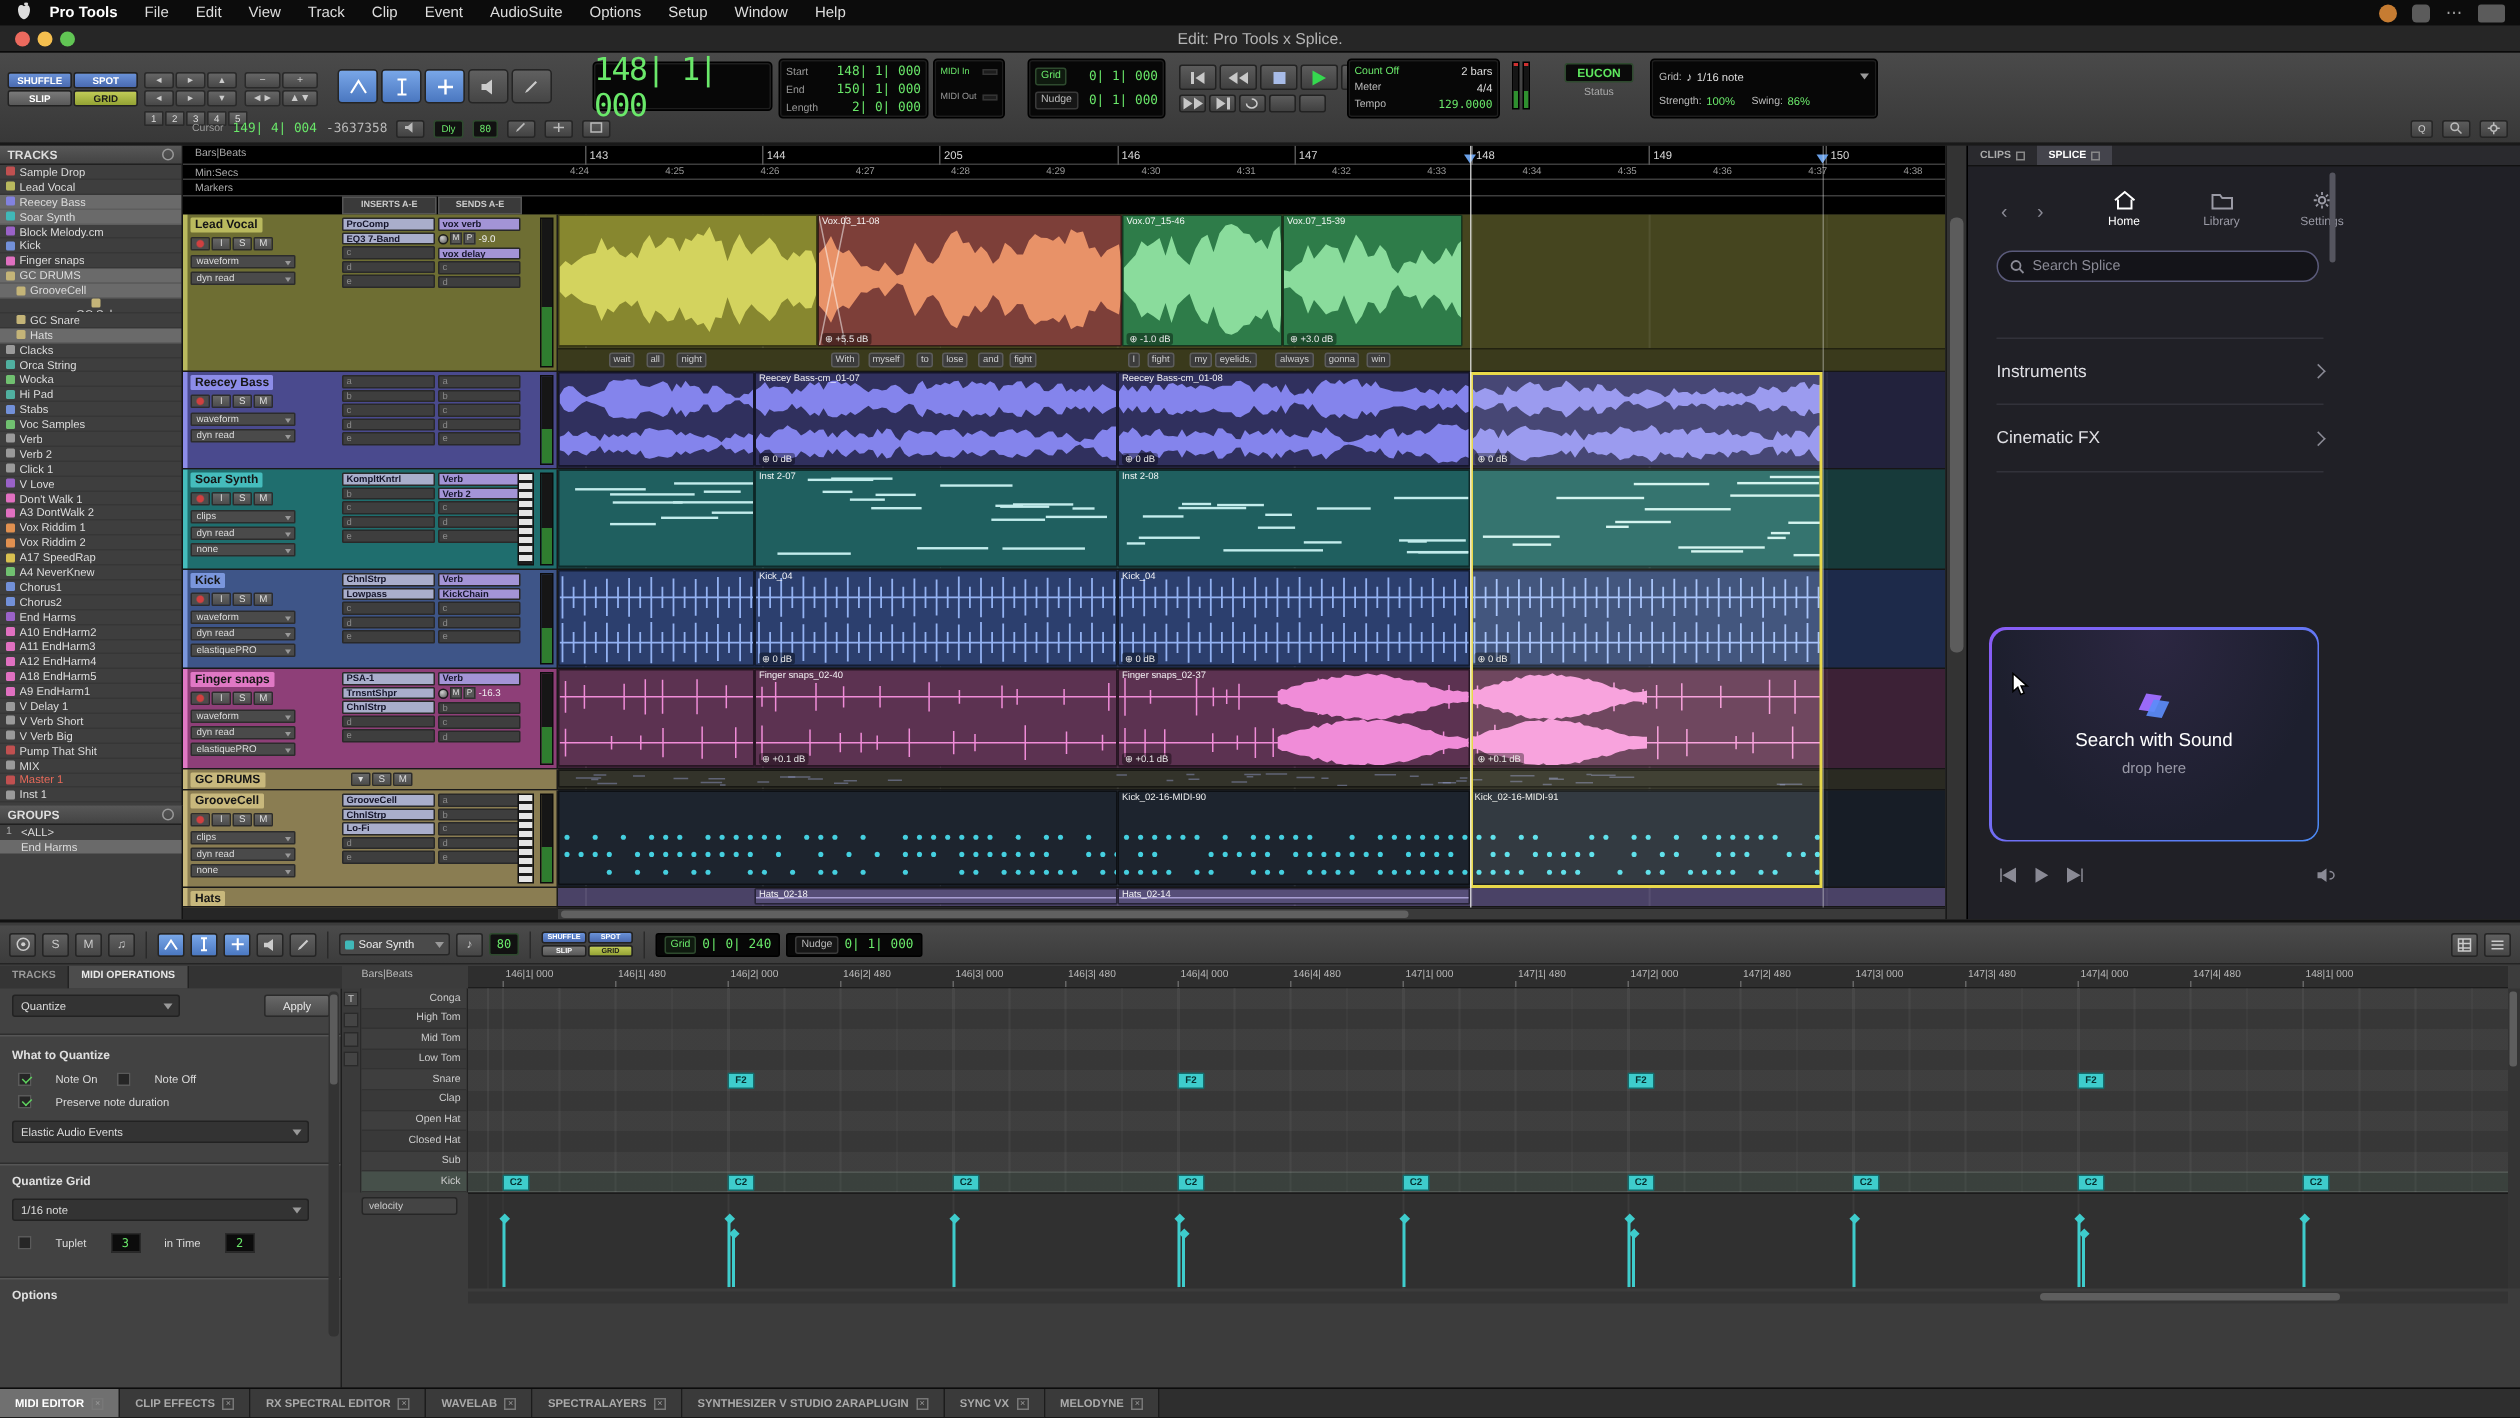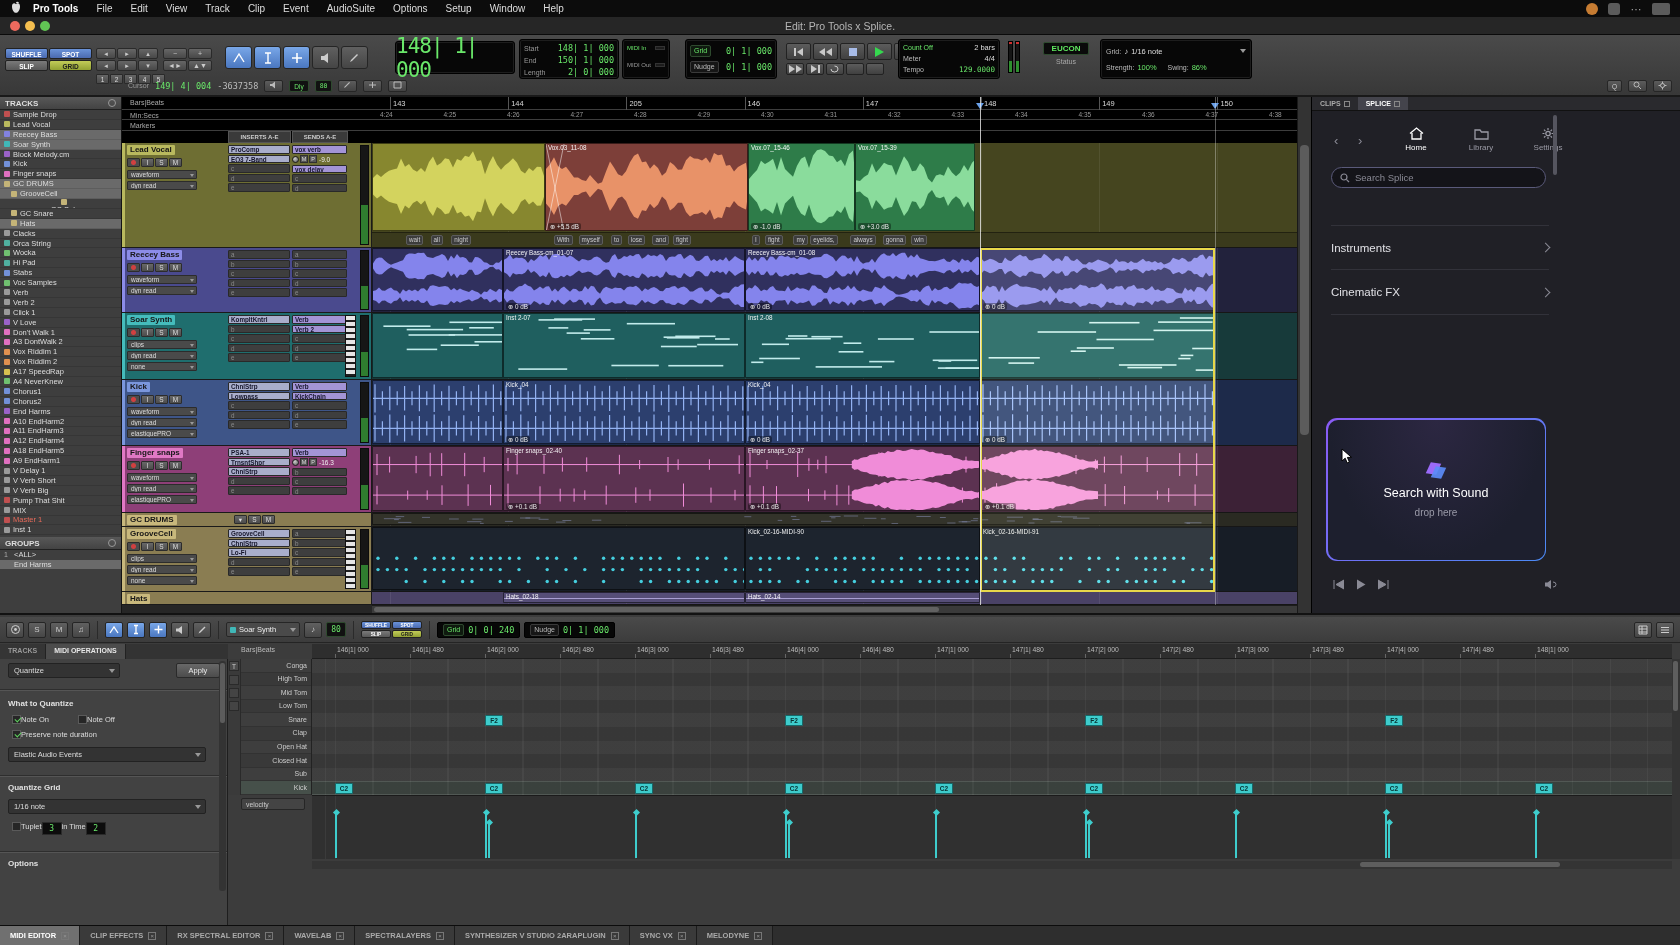--- a/index.html
+++ b/index.html
@@ -191,21 +191,21 @@
 .meled .lv{font-size:8.5px}
 #me-tabs{position:absolute;left:0;top:29px;width:228px;height:15px;display:flex;background:#333}
 .metab{padding:0 8px;font-size:7px;font-weight:bold;color:#999;line-height:14px;background:#353535;border-right:1px solid #222}
 .metab.active{background:#4c4c4c;color:#e8e8e8}
 #me-left{position:absolute;left:0;top:44px;width:228px;height:268px;background:#424242;border-right:1px solid #1e1e1e}
 .msel{position:absolute;height:15px;background:#333;border:1px solid #222;border-radius:2px;color:#ddd;font-size:7.5px;line-height:13px;padding:0 5px}
 .msel .cv{position:absolute;right:4px;top:5px;width:0;height:0;border-left:3px solid transparent;border-right:3px solid transparent;border-top:4px solid #999}
 #me-apply{position:absolute;left:176px;top:4px;width:44px;height:15px;background:linear-gradient(#686868,#4c4c4c);border:1px solid #2a2a2a;border-radius:2px;color:#e8e8e8;font-size:7.5px;text-align:center;line-height:14px}
 .mehead{position:absolute;left:8px;font-size:8px;font-weight:bold;color:#e0e0e0}
 .mediv{position:absolute;left:0;width:100%;height:1px;background:#2e2e2e;box-shadow:0 1px 0 #555}
-.cbrow{position:absolute;display:flex;gap:0}
+.cbrow{position:absolute;display:flex;align-items:center;gap:16px}
 .cb{width:9px;height:9px;background:#262626;border:1px solid #5a5a5a;position:relative}
 .cb.checked:after{content:"";position:absolute;left:1.5px;top:1px;width:5px;height:3px;border-left:1.5px solid #5fd35f;border-bottom:1.5px solid #5fd35f;transform:rotate(-45deg)}
 .cblab{font-size:7.5px;color:#ddd}
 .numbox{width:20px;height:13px;background:#0c0c0c;border:1px solid #2a2a2a;color:#6ae86a;font-size:8px;text-align:center;line-height:12px}
 #me-lscroll{position:absolute;left:219px;top:2px;width:7px;height:230px;background:#333;border-radius:3px}
 #me-lscroll .thumb{position:absolute;left:1px;top:2px;width:5px;height:60px;background:#5c5c5c;border-radius:2px}
 #drum-strip{position:absolute;left:228px;top:44px;width:13px;height:136px;background:#3a3a3a;border-right:1px solid #2a2a2a}
 #drum-names{position:absolute;left:241px;top:44px;width:71px;height:136px;border-right:1px solid #222}
 .drow{height:13.6px;font-size:7px;color:#ccc;text-align:right;padding:2.5px 4px 0 0;border-bottom:1px solid #323232;background:#3e3e3e}
 .drow.alt{background:#393939}

